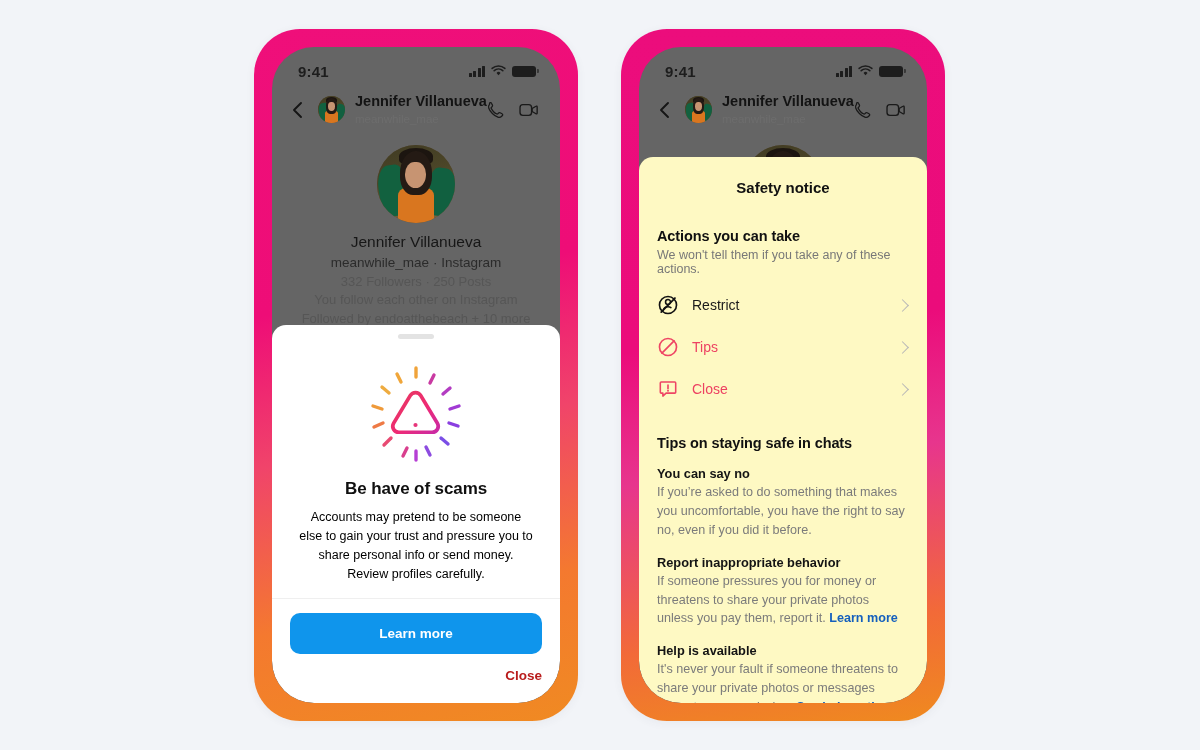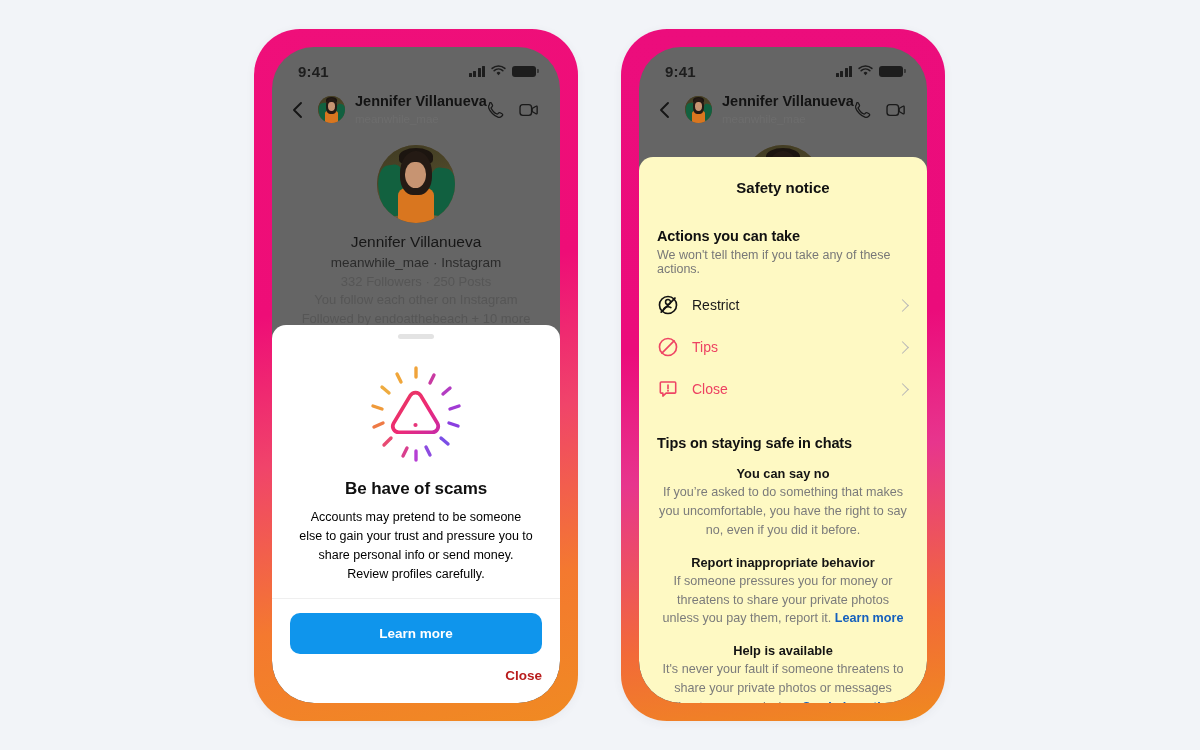--- a/index.html
+++ b/index.html
@@ -147,21 +147,21 @@
     display: flex; align-items: center; gap: 13px;
     padding: 10px 18px; cursor: pointer;
   }
   .action-ico { width: 22px; height: 22px; flex: 0 0 auto; }
   .action-label { flex: 1 1 auto; font-size: 14px; font-weight: 400; }
   .action-label.dark { color: #1a1a1a; }
   .action-label.red  { color: #ed4262; }
   .chev { width: 9px; height: 9px; border-right: 1.6px solid #b7b7b7; border-top: 1.6px solid #b7b7b7; transform: rotate(45deg); flex: 0 0 auto; margin-right: 2px;}
 
   .tips { padding: 15px 18px 10px; }
-  .tip { margin-top: 15px; text-align: center; }
+  .tip { margin-top: 15px; }
   .tip:first-of-type { margin-top: 18px; }
   .tip-h { font-size: 12.8px; font-weight: 700; color: #141414; margin-bottom: 2px; }
   .tip-p { font-size: 12.6px; color: #7b7b7b; line-height: 1.5; }
   .tip-link { color: #1560bd; font-weight: 700; }
 </style>
 </head>
 <body>
 
 <div class="stage">
 

